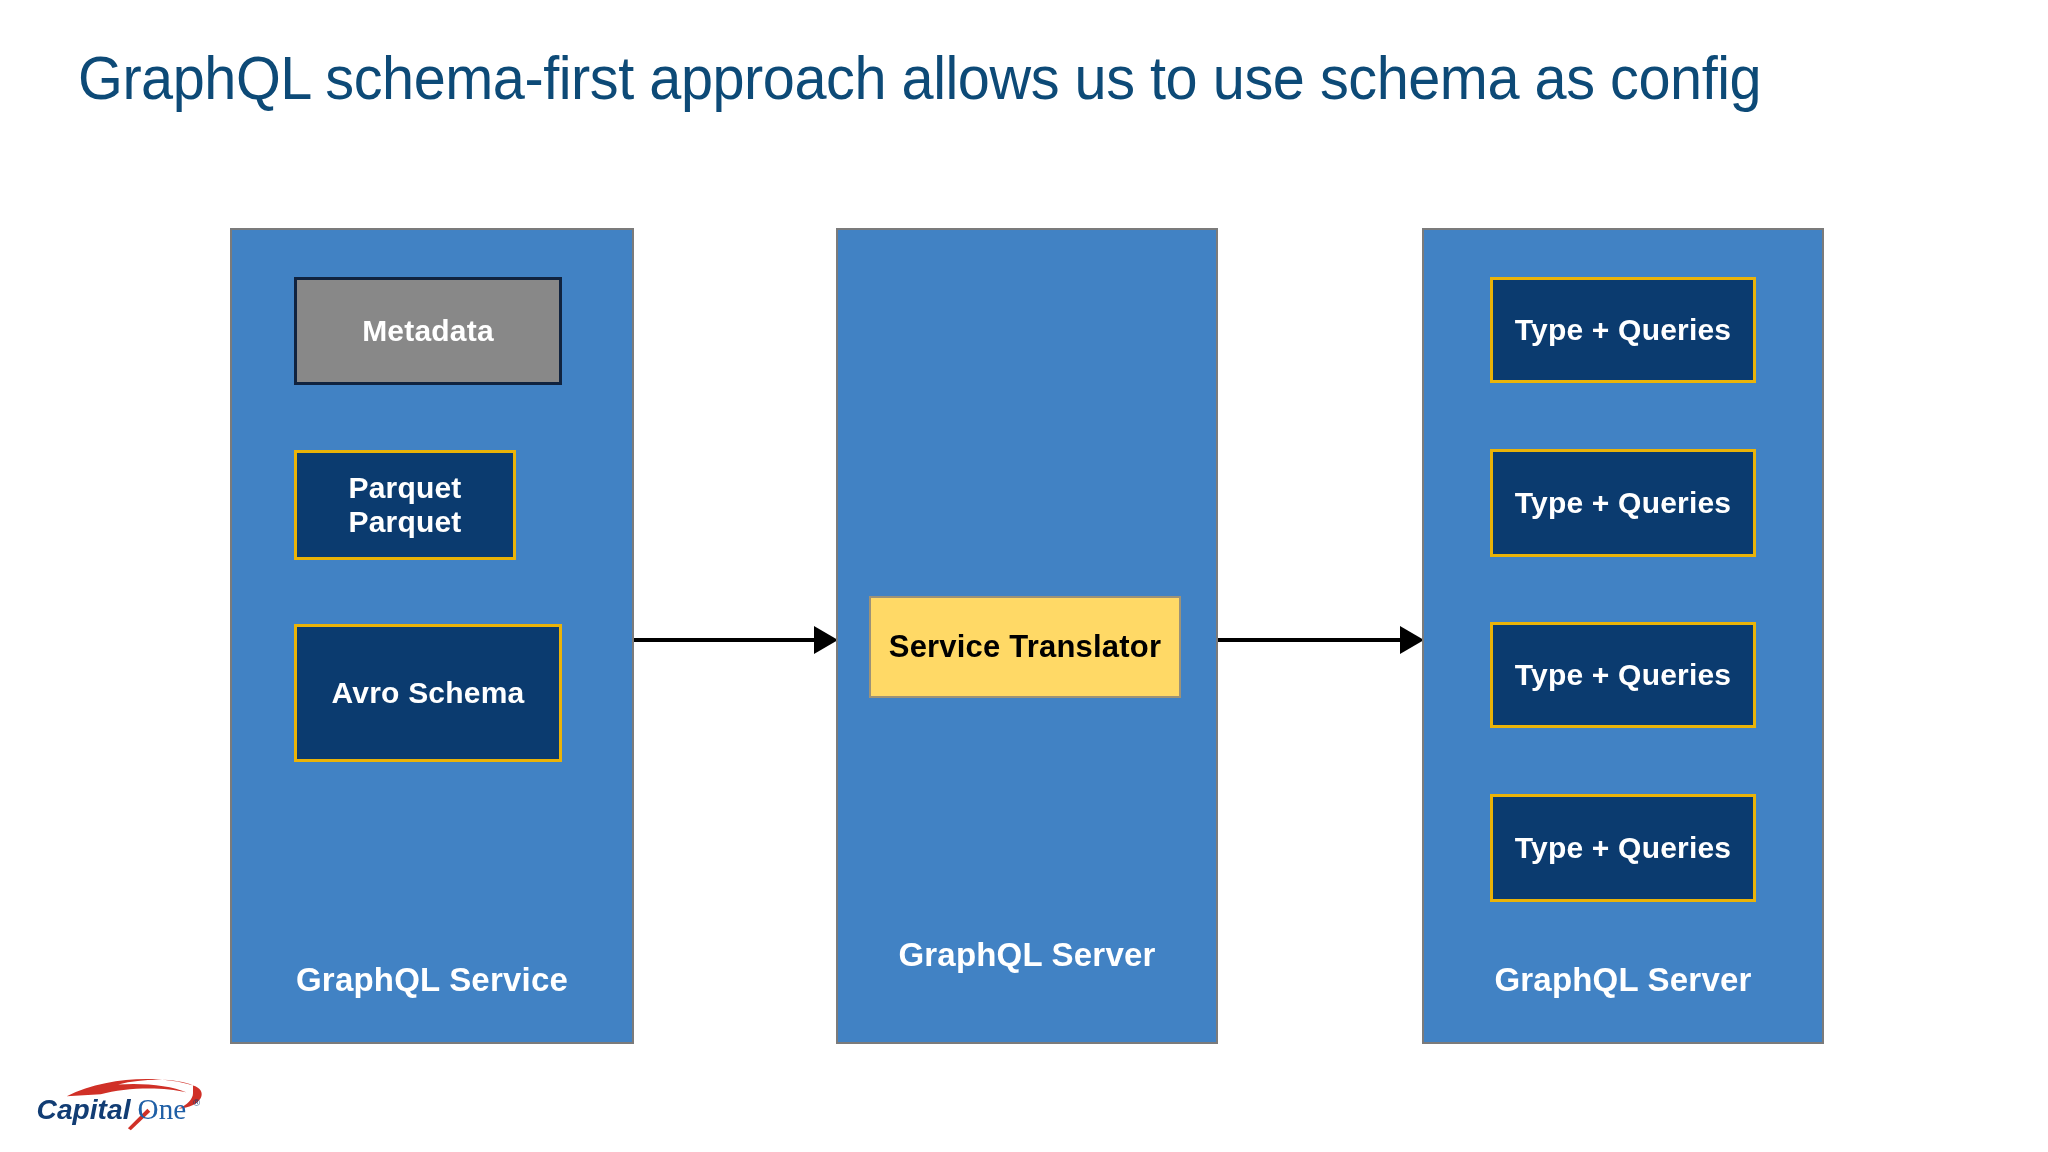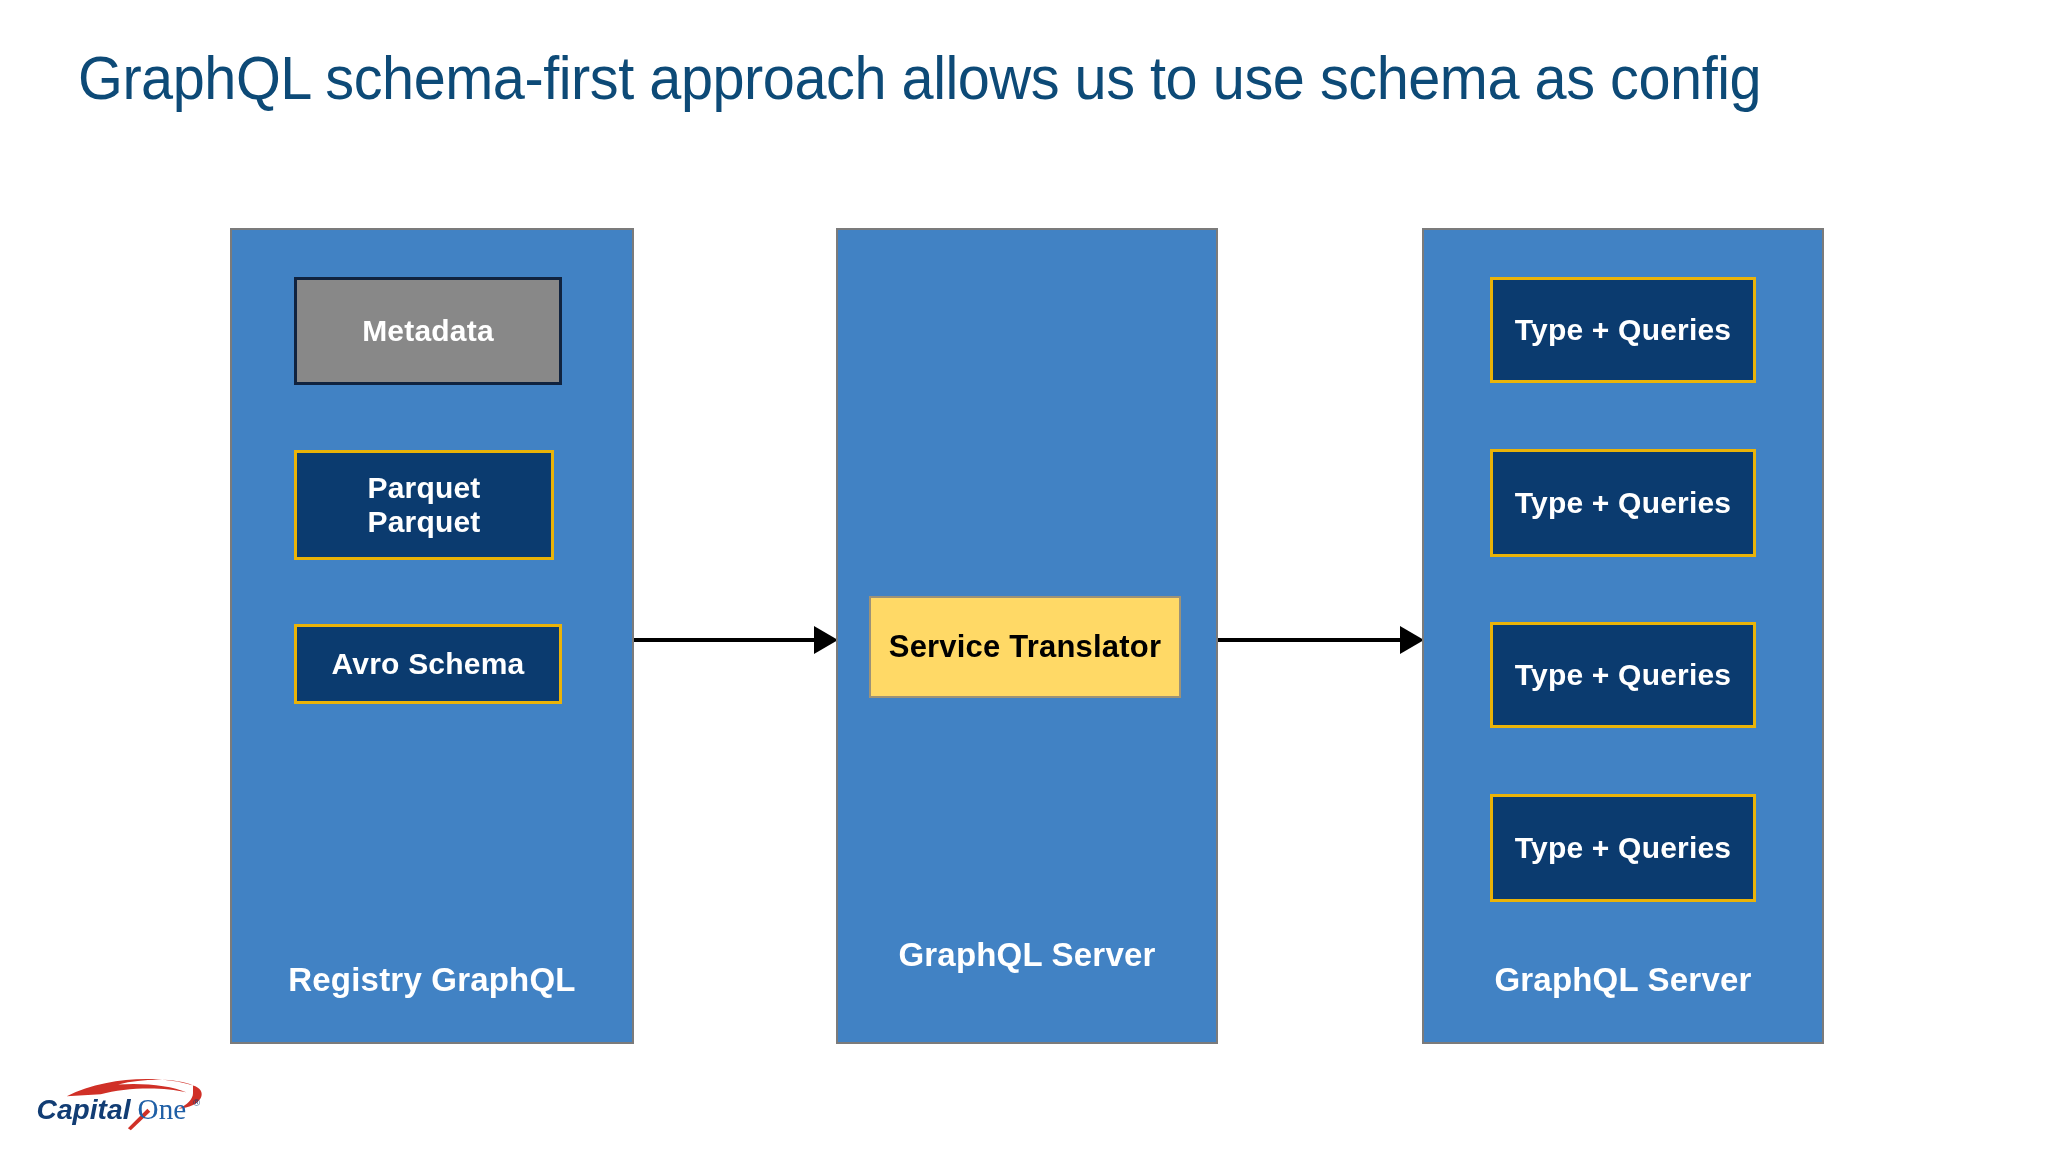--- a/index.html
+++ b/index.html
@@ -74,22 +74,22 @@
   }
   .node.yellow {
     background: #ffd966;
     border: 2px solid #9c9278;
     color: #000000;
     font-size: 31px;
   }
 
   
   #node-metadata { left: 294px; top: 277px; width: 268px; height: 108px; }
-  #node-parquet  { left: 294px; top: 450px; width: 260px; height: 110px; }
-  #node-avro     { left: 294px; top: 624px; width: 268px; height: 80px; }
+  #node-parquet  { left: 294px; top: 450px; width: 222px; height: 110px; }
+  #node-avro     { left: 294px; top: 624px; width: 268px; height: 138px; }
   #node-restdoc  { left: 294px; top: 796px; width: 268px; height: 110px; }
 
   
   #node-translator { left: 869px; top: 596px; width: 312px; height: 102px; }
 
   
   #node-tq-1 { left: 1490px; top: 277px; width: 266px; height: 106px; }
   #node-tq-2 { left: 1490px; top: 449px; width: 266px; height: 108px; }
   #node-tq-3 { left: 1490px; top: 622px; width: 266px; height: 106px; }
   #node-tq-4 { left: 1490px; top: 794px; width: 266px; height: 108px; }
@@ -140,21 +140,21 @@
   <div class="node" id="node-parquet">
     <span>
       <span class="caption-line">Parquet</span>
       <span class="caption-line">Parquet</span>
     </span>
   </div>
 
   <div class="node" id="node-avro">Avro Schema</div>
 
 
-  <div class="panel-caption" id="caption-registry">Registry GraphQL</div>
+  <div class="panel-caption" id="caption-registry">GraphQL Service</div>
 
   <svg class="arrow-svg" id="arrow-1" viewBox="0 0 204 40">
     <line x1="0" y1="20" x2="182" y2="20" stroke="#000000" stroke-width="4"></line>
     <polygon points="180,6 204,20 180,34" fill="#000000"></polygon>
   </svg>
 
   <div class="panel" id="panel-config"></div>
 
   <div class="node yellow" id="node-translator">Service Translator</div>
 

